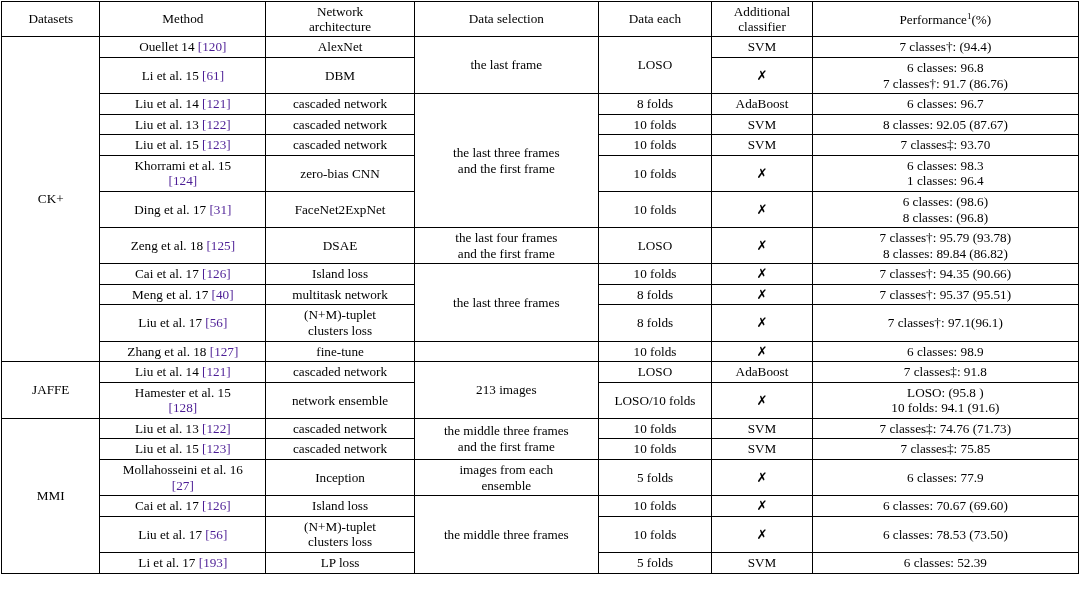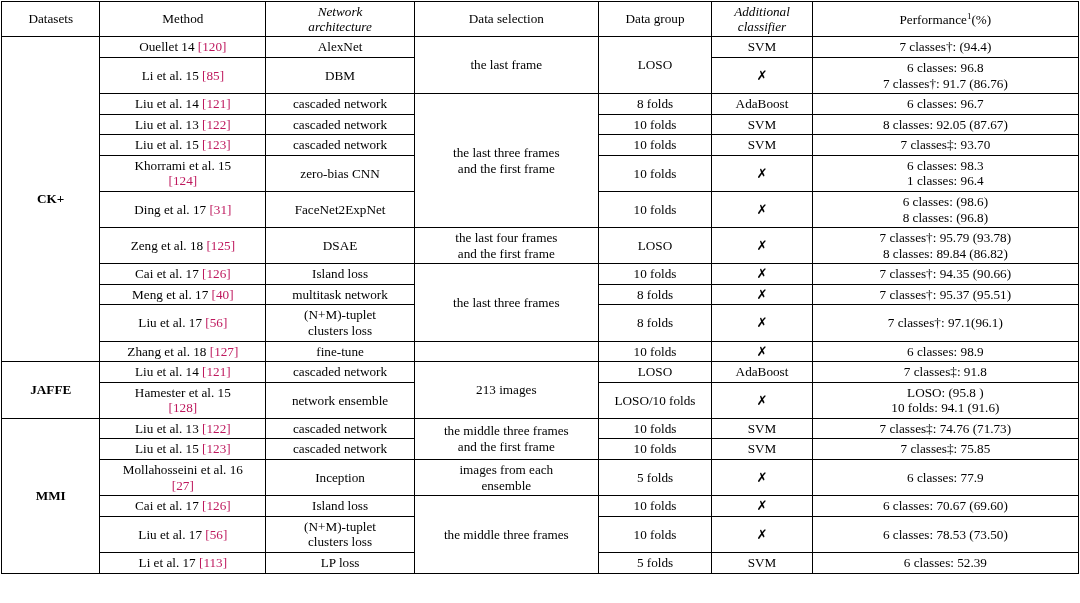--- a/index.html
+++ b/index.html
@@ -36,36 +36,35 @@
   }
   thead td {
     font-size: 14px;
     padding: 5px 3px;
   }
   .thick-bottom td {
     border-bottom: 2px solid #000000;
   }
   .outer-top td { border-top: 2px solid #000000; }
   td.dataset-cell {
-    font-weight: bold;
+    font-weight: normal;
     font-size: 13.5px;
   }
   .ref {
-    color: #be185d;
+    color: #4c1d95;
   }
   .xmark {
     font-size: 13px;
   }
   sup {
     font-size: 9px;
     vertical-align: super;
   }
   .two-line {
     line-height: 1.15;
-    font-style: italic;
   }
 </style>
 </head>
 <body>
 
 <div id="table-wrap">
 <table class="paper-table">
   <colgroup>
     <col style="width:98px">
     <col style="width:165px">
@@ -77,41 +76,41 @@
   </colgroup>
   <thead>
     <tr>
       <td>Datasets</td>
       <td>Method</td>
       <td>
         <div class="two-line">Network</div>
         <div class="two-line">architecture</div>
       </td>
       <td>Data selection</td>
-      <td>Data group</td>
+      <td>Data each</td>
       <td>
         <div class="two-line">Additional</div>
         <div class="two-line">classifier</div>
       </td>
       <td><span>Performance</span><sup>1</sup><span>(%)</span></td>
     </tr>
   </thead>
   <tbody>
 
     <tr class="outer-top">
       <td rowspan="12" class="dataset-cell">CK+</td>
       <td><span>Ouellet 14 </span><span class="ref">[120]</span></td>
       <td>AlexNet</td>
       <td rowspan="2">the last frame</td>
       <td rowspan="2">LOSO</td>
       <td>SVM</td>
       <td>7 classes†: (94.4)</td>
     </tr>
     <tr>
-      <td><span>Li et al. 15 </span><span class="ref">[85]</span></td>
+      <td><span>Li et al. 15 </span><span class="ref">[61]</span></td>
       <td>DBM</td>
       <td class="xmark">✗</td>
       <td>
         <div>6 classes: 96.8</div>
         <div>7 classes†: 91.7 (86.76)</div>
       </td>
     </tr>
 
     <tr>
       <td><span>Liu et al. 14 </span><span class="ref">[121]</span></td>
@@ -279,21 +278,21 @@
       <td><span>Liu et al. 17 </span><span class="ref">[56]</span></td>
       <td>
         <div>(N+M)-tuplet</div>
         <div>clusters loss</div>
       </td>
       <td>10 folds</td>
       <td class="xmark">✗</td>
       <td>6 classes: 78.53 (73.50)</td>
     </tr>
     <tr class="thick-bottom">
-      <td><span>Li et al. 17 </span><span class="ref">[113]</span></td>
+      <td><span>Li et al. 17 </span><span class="ref">[193]</span></td>
       <td>LP loss</td>
       <td>5 folds</td>
       <td>SVM</td>
       <td>6 classes: 52.39</td>
     </tr>
   </tbody>
 </table>
 </div>
 
 </body></html>

